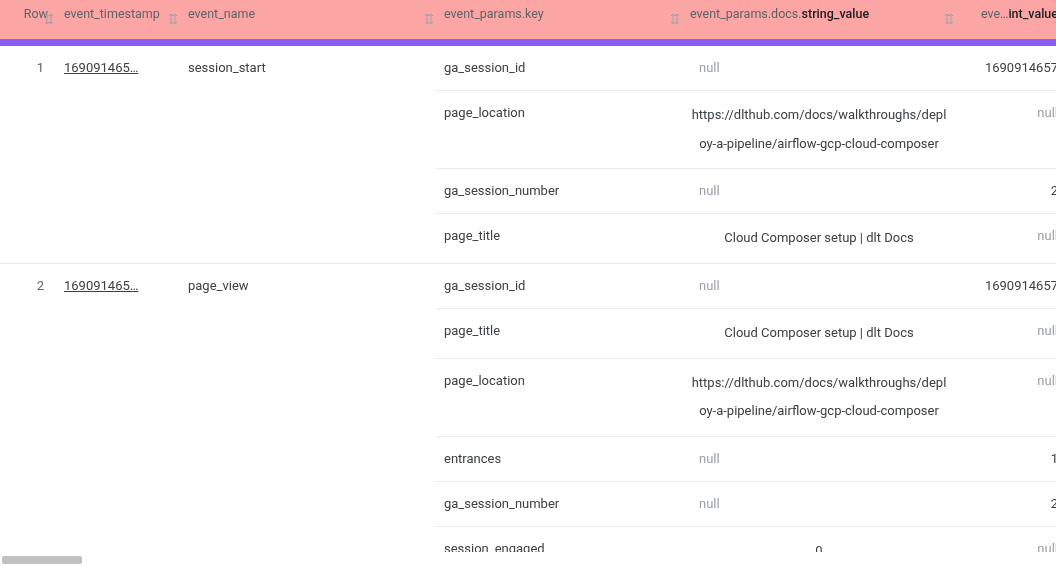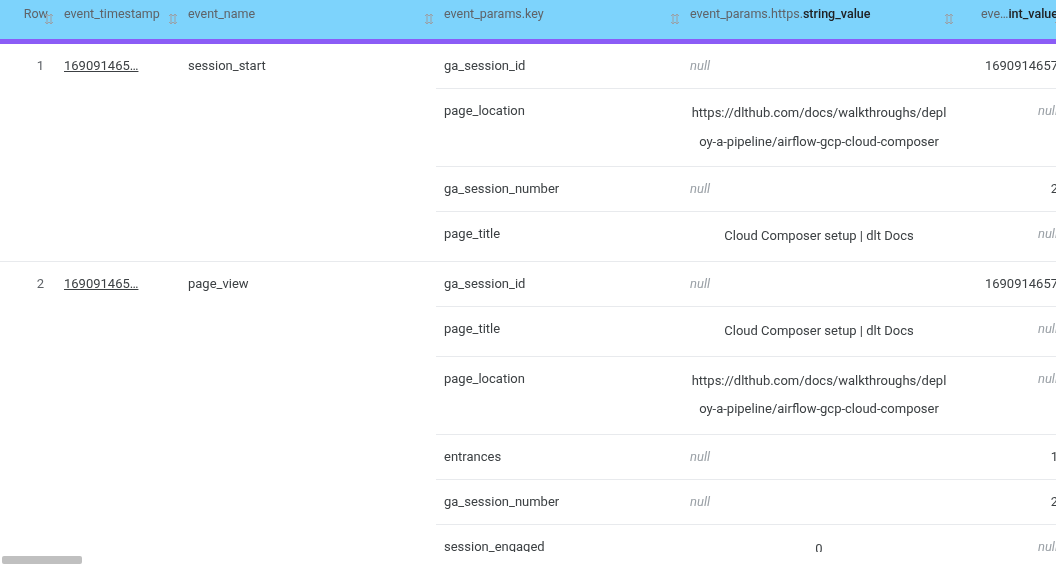--- a/index.html
+++ b/index.html
@@ -17,22 +17,22 @@
     border-collapse: collapse;
     table-layout: fixed;
     width:1066px;
   }
   th {
     text-align:left;
     font-weight:400;
     color:#5f6368;
     font-size:12.5px;
     padding: 6px 8px 18px 8px;
-    border-bottom:5px solid #8b5cf6;
-    background:#7dd3fc;
+    border-bottom:7px solid #8b5cf6;
+    background:#fca5a5;
     position:relative;
     white-space:nowrap;
     overflow:hidden;
     text-overflow:ellipsis;
     vertical-align:bottom;
   }
   th .resize {
     position:absolute;
     right:2px;
     top:50%;
@@ -52,21 +52,21 @@
   }
   td.row-num {
     text-align:right;
     color:#5f6368;
     font-size:13px;
     padding-right:12px;
   }
   td.num { text-align:right; }
   .null {
     color:#9aa0a6;
-    font-style:italic;
+    margin-left:9px;
   }
   .nowrap {
     white-space:nowrap;
     overflow:hidden;
     text-overflow:ellipsis;
     text-decoration:underline;
   }
   .wrap {
     word-break:break-all;
     line-height:2.2;
@@ -138,21 +138,21 @@
       </th>
       <th>
         <span>event_params.key</span>
         <span class="resize">
           <svg width="10" height="12" viewBox="0 0 10 12">
               <path d="M3 1 L1 3 M3 1 L5 3 M3 1 L3 11 M1 9 L3 11 M5 9 L3 11 M7 1 L7 11 M7 1 L5 3 M7 1 L9 3 M5 9 L7 11 M9 9 L7 11" stroke="#9aa0a6" stroke-width="1" fill="none"></path>
             </svg>
         </span>
       </th>
       <th>
-        <span>event_params.https.</span><span class="bold-part">string_value</span>
+        <span>event_params.docs.</span><span class="bold-part">string_value</span>
         <span class="resize">
           <svg width="10" height="12" viewBox="0 0 10 12">
               <path d="M3 1 L1 3 M3 1 L5 3 M3 1 L3 11 M1 9 L3 11 M5 9 L3 11 M7 1 L7 11 M7 1 L5 3 M7 1 L9 3 M5 9 L7 11 M9 9 L7 11" stroke="#9aa0a6" stroke-width="1" fill="none"></path>
             </svg>
         </span>
       </th>
       <th class="header-right">
         <span>eve…</span><span class="bold-part">int_value</span>
         <span class="resize">
           <svg width="10" height="12" viewBox="0 0 10 12">

